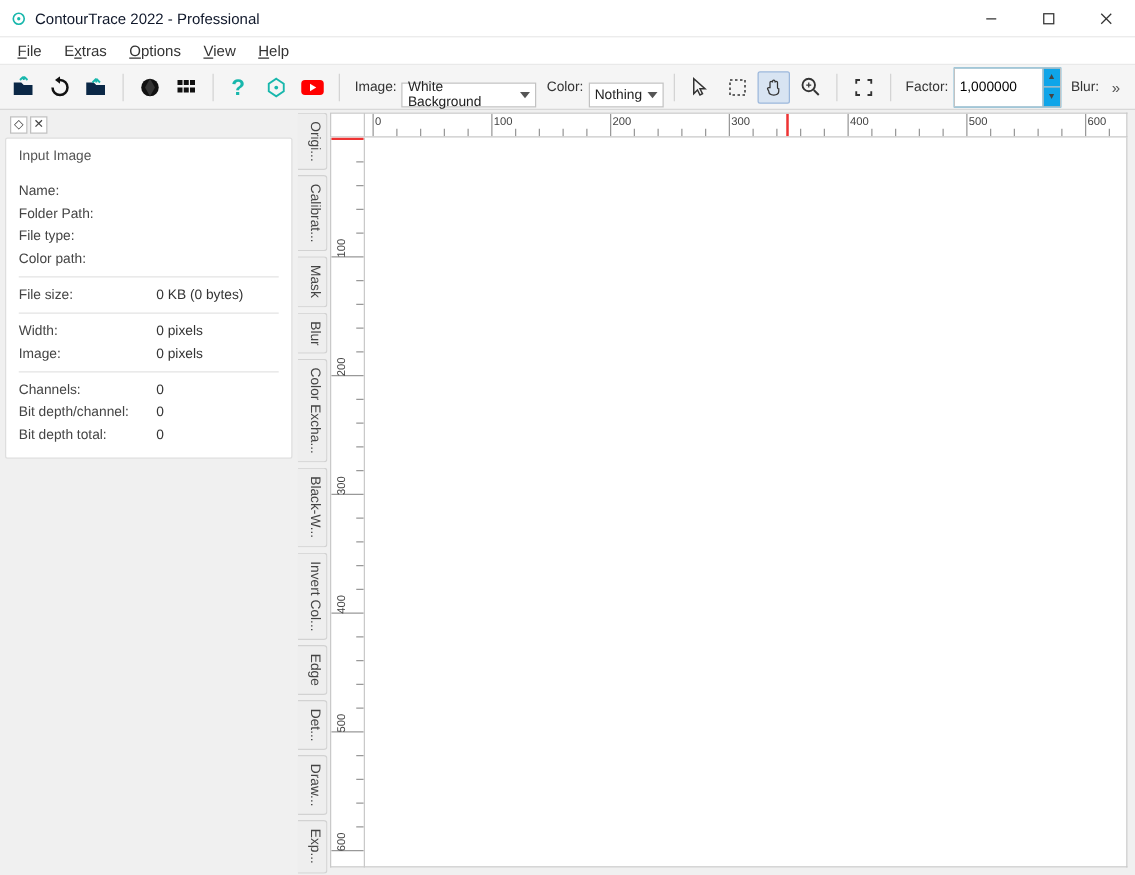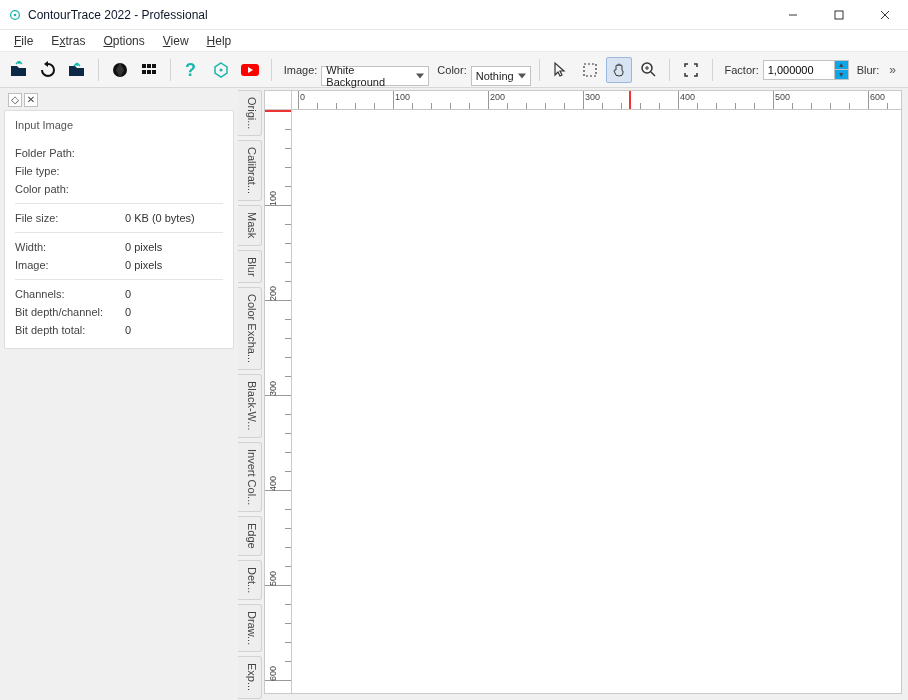--- a/index.html
+++ b/index.html
@@ -65,21 +65,21 @@
   position:relative;
   min-width: 80px;
   margin-top: 12px;
 }
 .tb-select .caret {
   position:absolute; right:4px; top:50%; transform:translateY(-50%);
   border-left:4px solid transparent; border-right:4px solid transparent;
   border-top:5px solid #555;
 }
 .spin {
-  height:20px; display:flex; border:1px solid #c2c2c2; background:#0ea5e9;justify-content:center;
+  height:32px; display:flex; border:1px solid #c2c2c2; background:#0ea5e9;justify-content:center;
 }
 .spin input {
   border:none; width:70px; font-size:11px; padding:0 4px; outline:none;
 }
 .spin-btns { display:flex; flex-direction:column; width:14px; border-left:1px solid #c2c2c2;}
 .spin-btns div { flex:1; display:flex; align-items:center; justify-content:center; font-size:7px; color:#444;}
 .spin-btns div:first-child { border-bottom:1px solid #c2c2c2;}
 .tb-chevron { margin-left:auto; padding:0 6px; color:#555;}
 .workspace {
   flex:1; display:flex; min-height:0;
@@ -318,20 +318,24 @@
 <div class="workspace">
 
   <div class="side-panel">
     <div class="panel-titlebar">
       <div class="panel-tiny-btn">◇</div>
       <div class="panel-tiny-btn">✕</div>
     </div>
     <div class="gbox">
       <div class="gbox-title">Input Image</div>
       <div style="height:6px;"></div>
+      <div class="row">
+          <span class="lab">Name:</span>
+          <span class="val"></span>
+        </div>
       <div class="row">
           <span class="lab">Folder Path:</span>
           <span class="val"></span>
         </div>
       <div class="row">
           <span class="lab">File type:</span>
           <span class="val"></span>
         </div>
       <div class="row">
           <span class="lab">Color path:</span>

